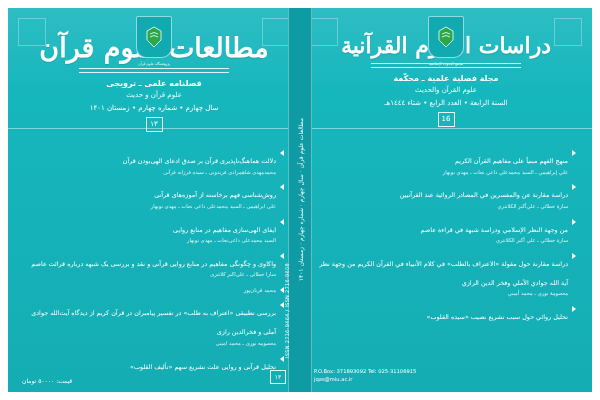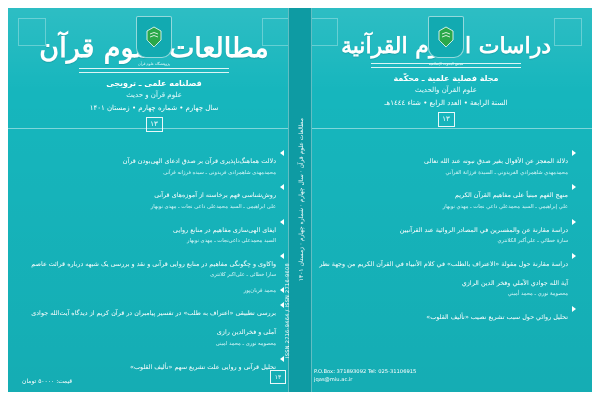--- a/index.html
+++ b/index.html
@@ -303,58 +303,58 @@
           <span class="logo-caption">مجمع البحوث الإسلامية</span>
         </div>
       </div>
 
       <div class="masthead masthead-ar">
         <div class="script">دراسات العلوم القرآنية</div>
         <div class="rule-pair"></div>
         <div class="sub1">مجلة فصلية علمية ـ محكّمة</div>
         <div class="sub2">علوم القرآن والحديث</div>
         <div class="sub3">السنة الرابعة • العدد الرابع • شتاء ١٤٤٤هـ</div>
-        <div class="issue-badge">١٣</div>
+        <div class="issue-badge">16</div>
       </div>
 
       <div class="arabesque"></div>
 
       <div class="toc">
-        <div class="toc-item">
-          <span class="bullet"></span>
-          <span class="toc-text">
-            <span class="toc-title">دلالة المعجز عن الأقوال بغير صدق نبوته عند الله تعالى</span>
-            <span class="toc-author" style="display:block">محمدمهدي شاهمرادي الفريدوني ـ السيدة فرزانة القرآني</span>
-          </span>
-        </div>
         <div class="toc-item">
           <span class="bullet"></span>
           <span class="toc-text">
             <span class="toc-title">منهج الفهم مبنياً على مفاهيم القرآن الكريم</span>
             <span class="toc-author" style="display:block">علي إبراهيمي ـ السيد محمدعلي داعي نجات ـ مهدي نوبهار</span>
           </span>
         </div>
         <div class="toc-item">
           <span class="bullet"></span>
           <span class="toc-text">
             <span class="toc-title">دراسة مقارنة عن والمفسرين في المصادر الروائية عند القرآنيين</span>
             <span class="toc-author" style="display:block">سارة خطائي ـ علي‌أكبر الكلانتري</span>
           </span>
         </div>
         <div class="toc-item">
           <span class="bullet"></span>
           <span class="toc-text">
+            <span class="toc-title">من وجهة النظر الإسلامي ودراسة شبهة في قراءة عاصم</span>
+            <span class="toc-author" style="display:block">سارة خطائي ـ علي أكبر الكلانتري</span>
+          </span>
+        </div>
+        <div class="toc-item">
+          <span class="bullet"></span>
+          <span class="toc-text">
             <span class="toc-title">دراسة مقارنة حول مقولة «الاعتراف بالطلب» في كلام الأنبياء في القرآن الكريم من وجهة نظر آية الله جوادي الآملي وفخر الدين الرازي</span>
             <span class="toc-author" style="display:block">معصومة نوري ـ محمد أميني</span>
           </span>
         </div>
         <div class="toc-item">
           <span class="bullet"></span>
           <span class="toc-text">
-            <span class="toc-title">تحليل روائي حول سبب تشريع نصيب «تأليف القلوب»</span>
+            <span class="toc-title">تحليل روائي حول سبب تشريع نصيب «سیده القلوب»</span>
             
           </span>
         </div>
 
       </div>
 
       <div class="footer-ar">
         <div>P.O.Box: 371893092  Tel: 025-31106915</div>
         <div>jqas@miu.ac.ir</div>
       </div>

